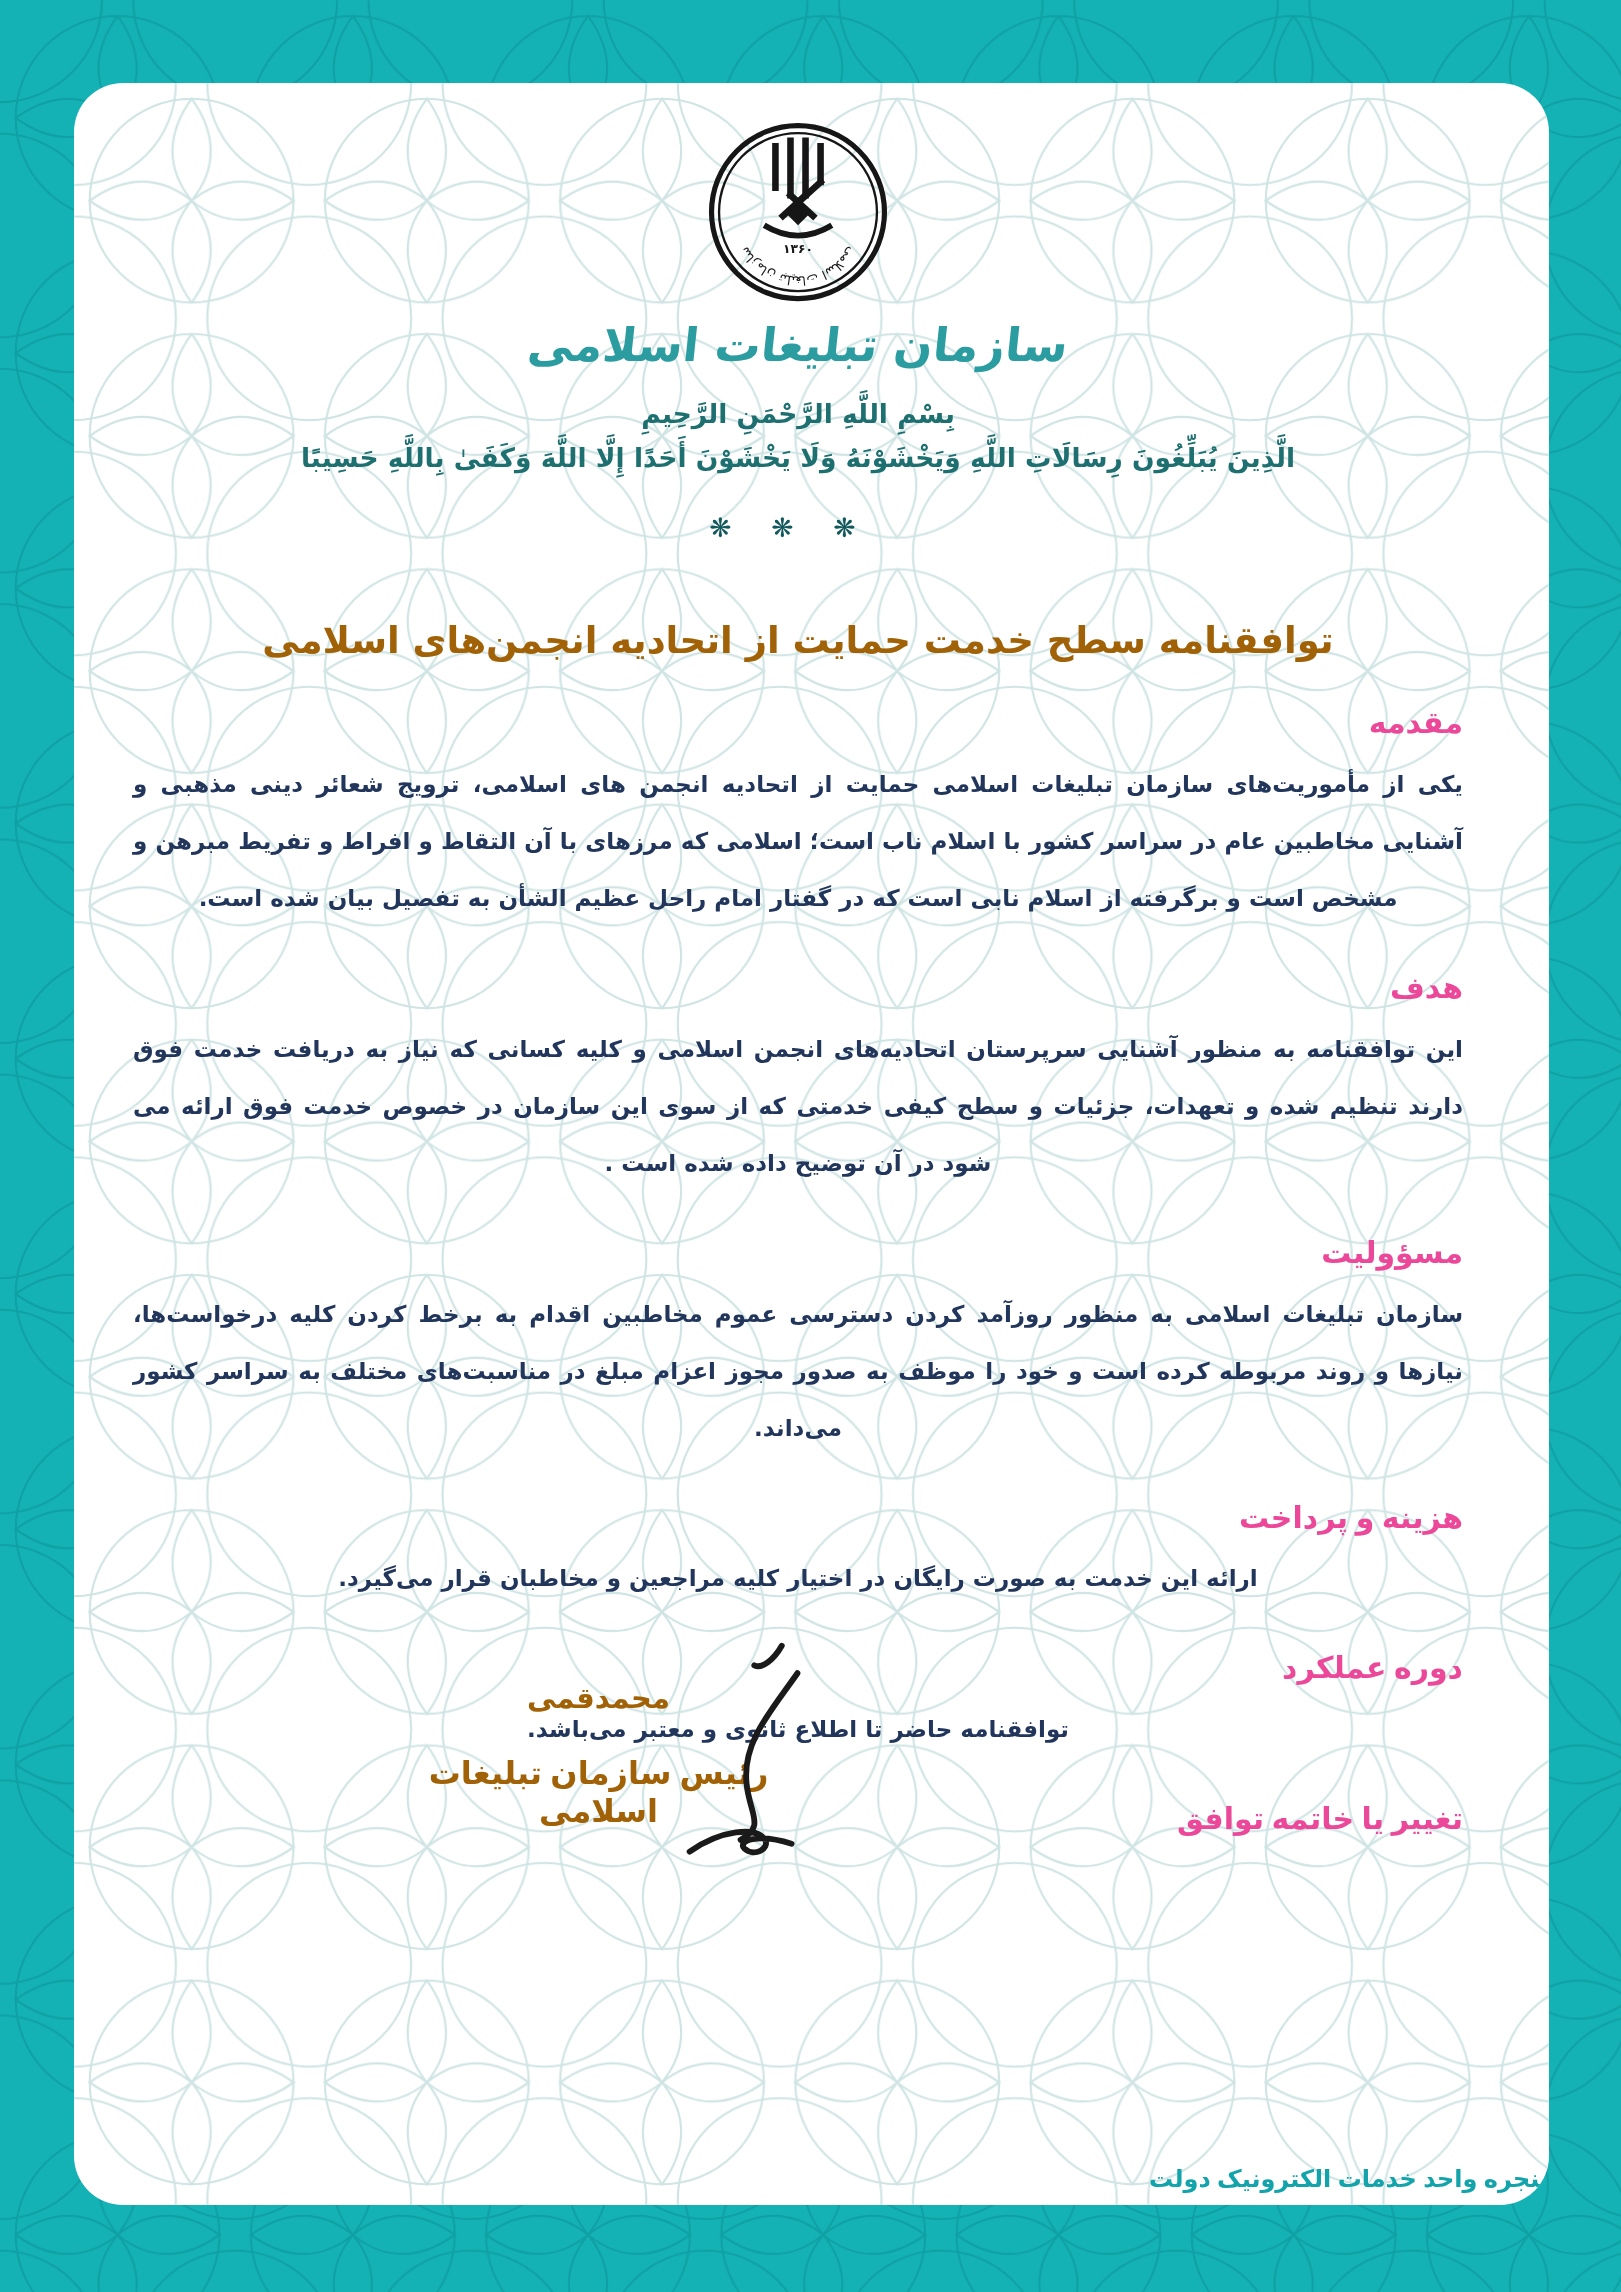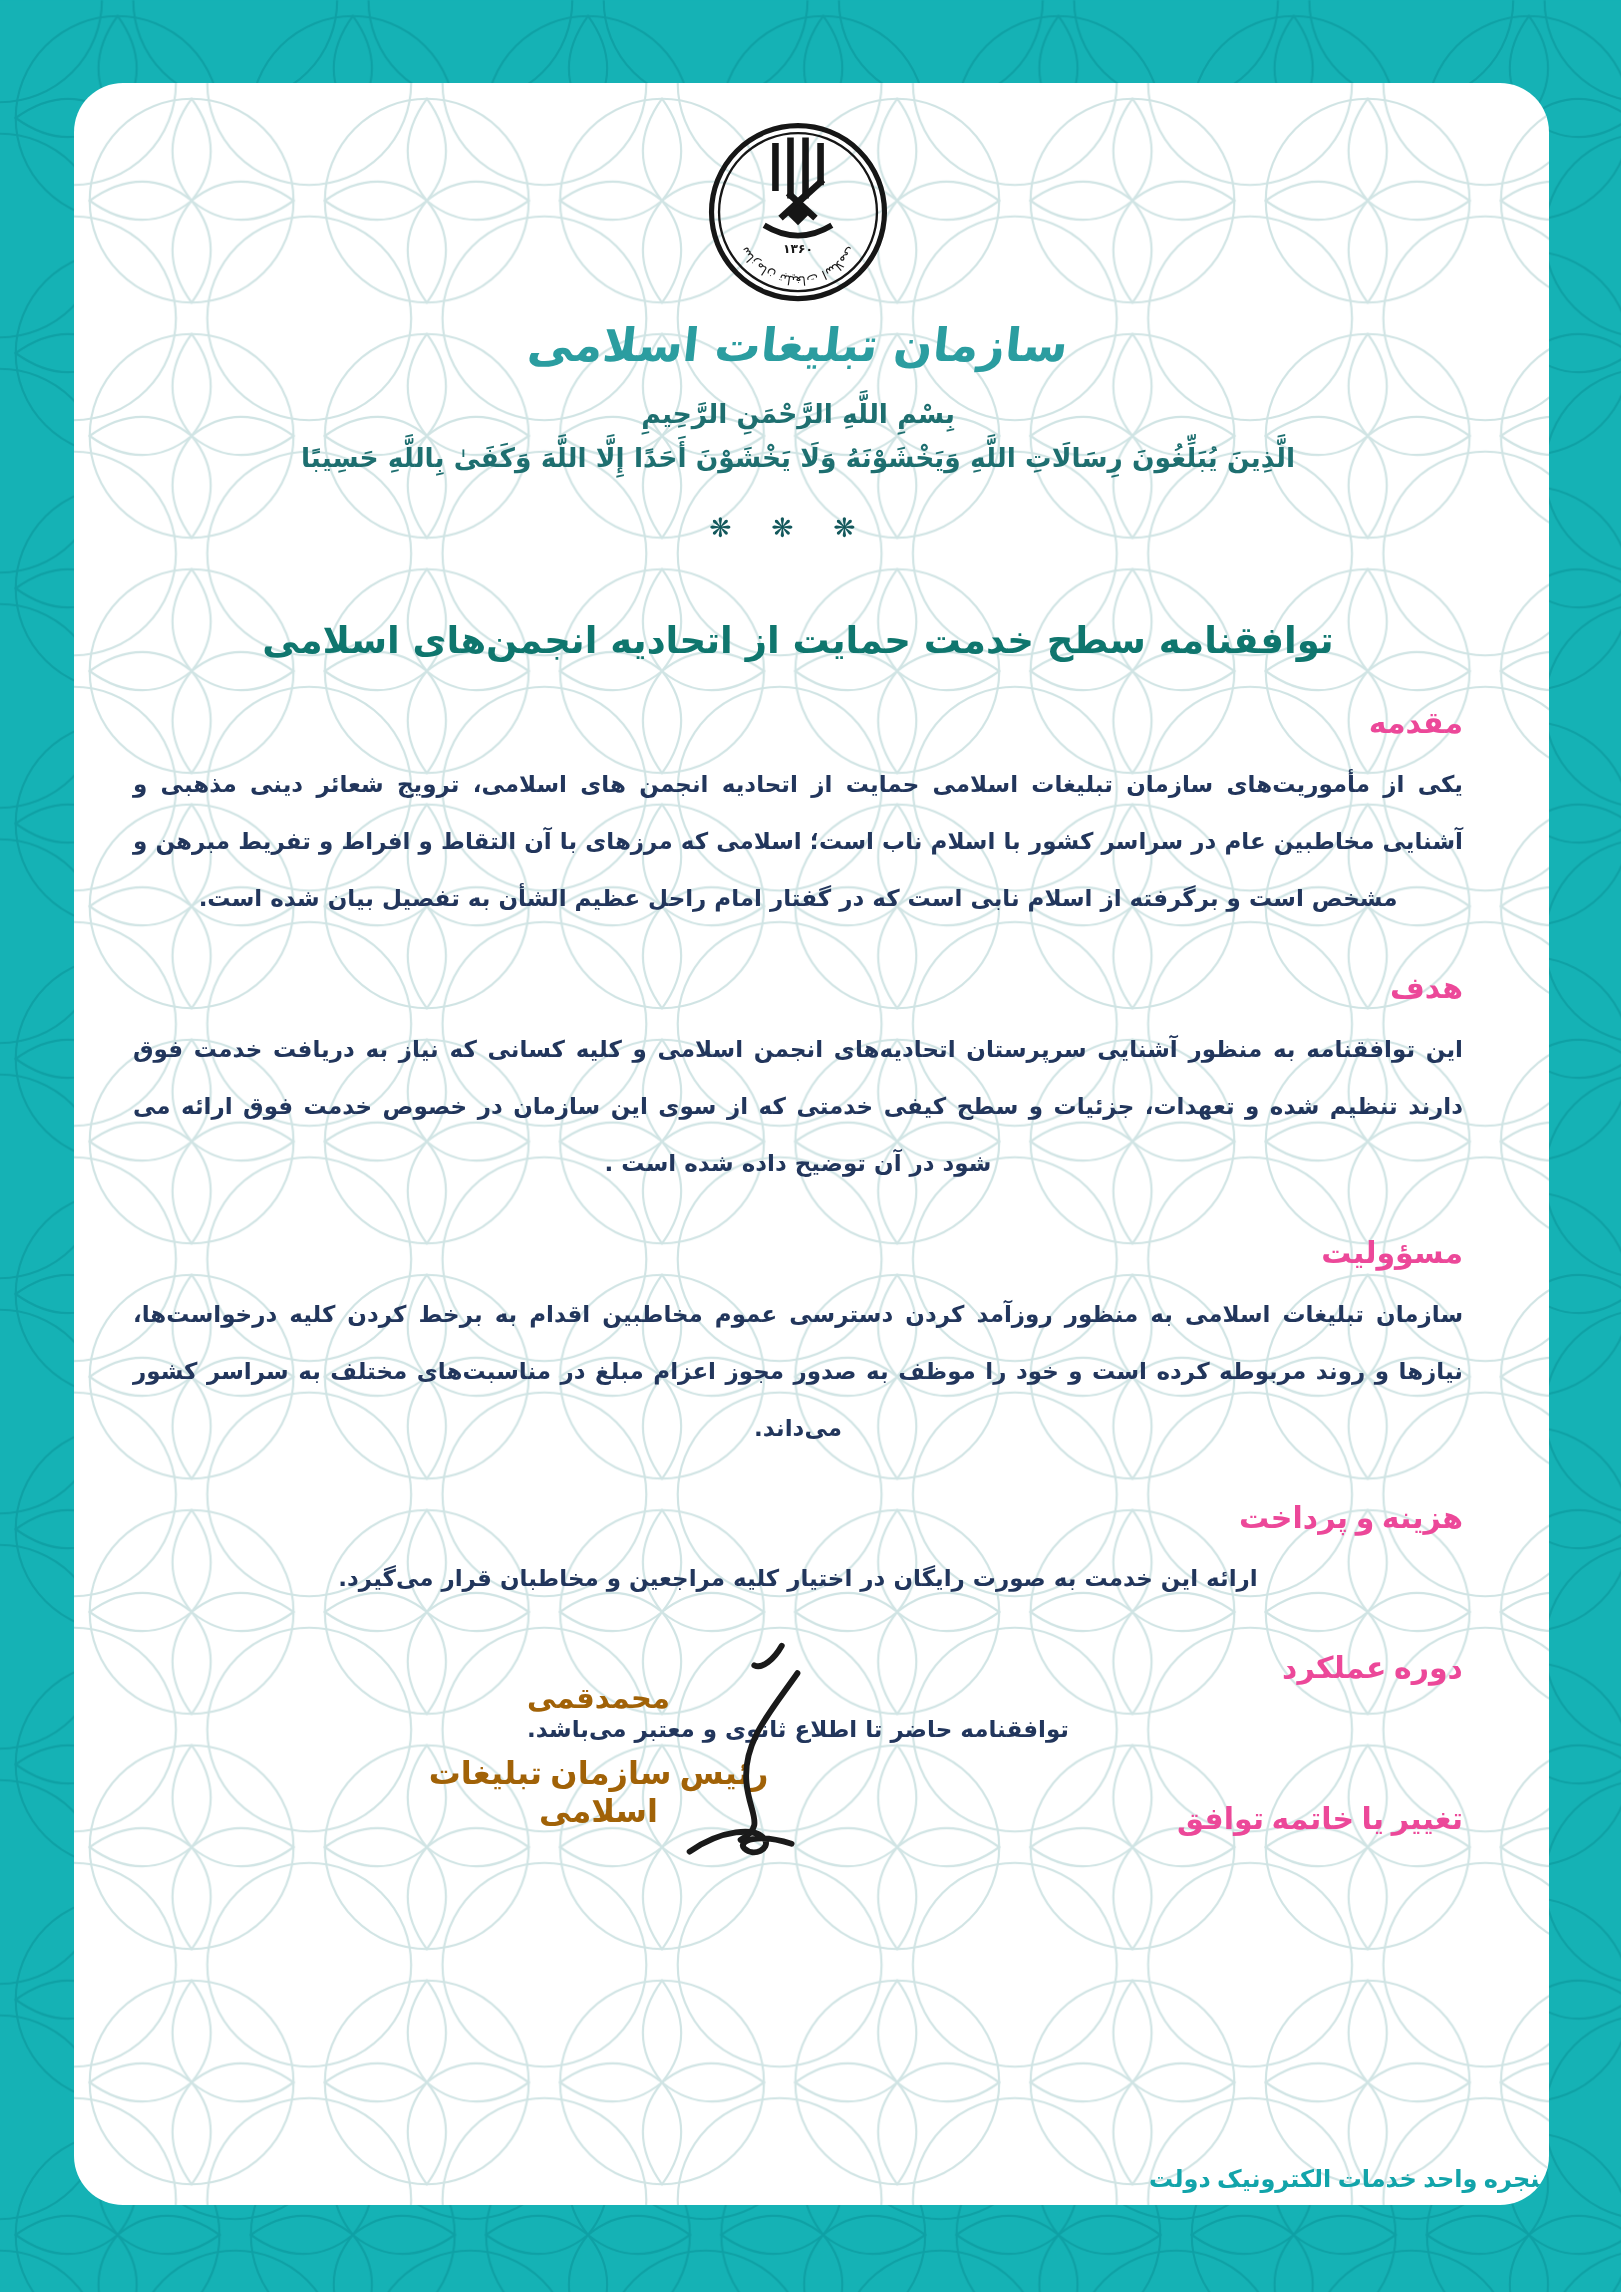--- a/index.html
+++ b/index.html
@@ -46,21 +46,21 @@
     margin-top:13.7px;text-align:center;
     color:#1e6f70;font-weight:bold;font-size:26.5px;
   }
   .stars{
     margin-top:39px;text-align:center;
     color:#13585c;font-size:26.5px;letter-spacing:15.7px;
     padding-right:15.7px; 
   }
   .doc-title{
     margin-top:76px;text-align:center;
-    color:#0f766e;font-size:37px;font-weight:800;
+    color:#a16207;font-size:37px;font-weight:800;
   }
   .sections{margin-top:29px;}
   .sec-heading{
     margin:43px 0 0 0;
     font-size:30px;font-weight:bold;color:#ec4899;
     word-spacing:-2.9px;
     text-align:right;
   }
   .sec-body{
     margin:15.7px 0 0 0;

